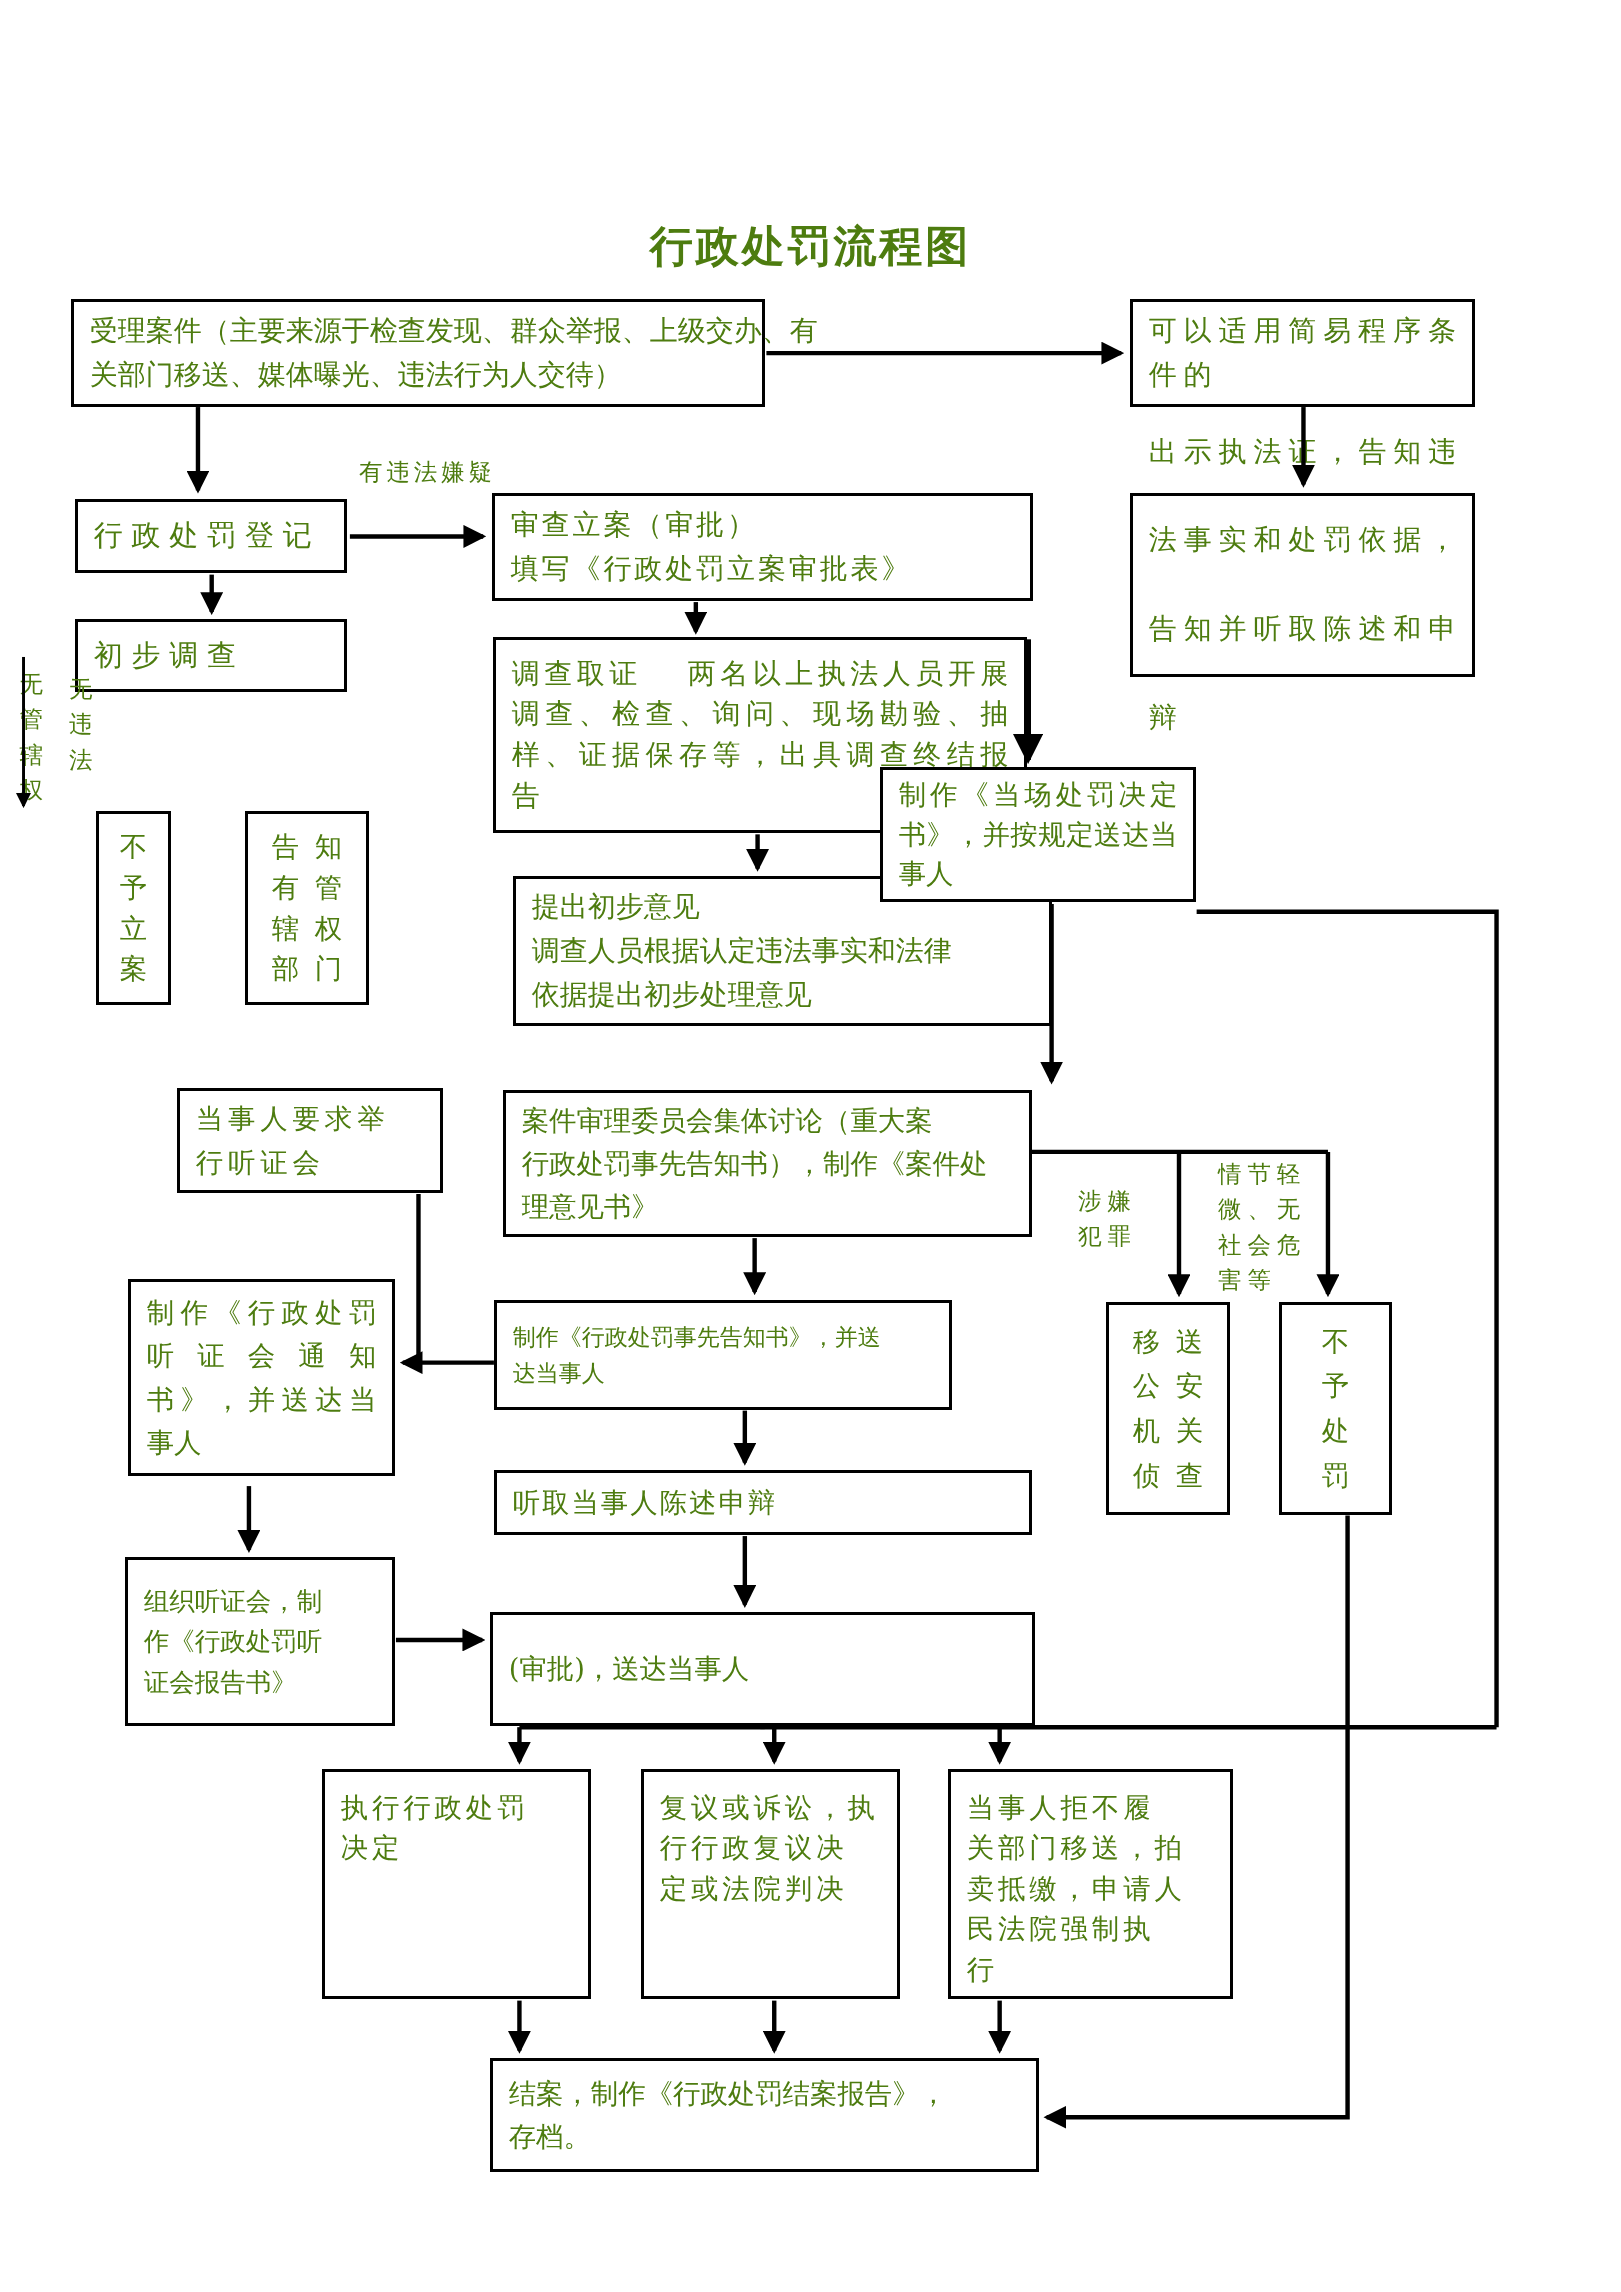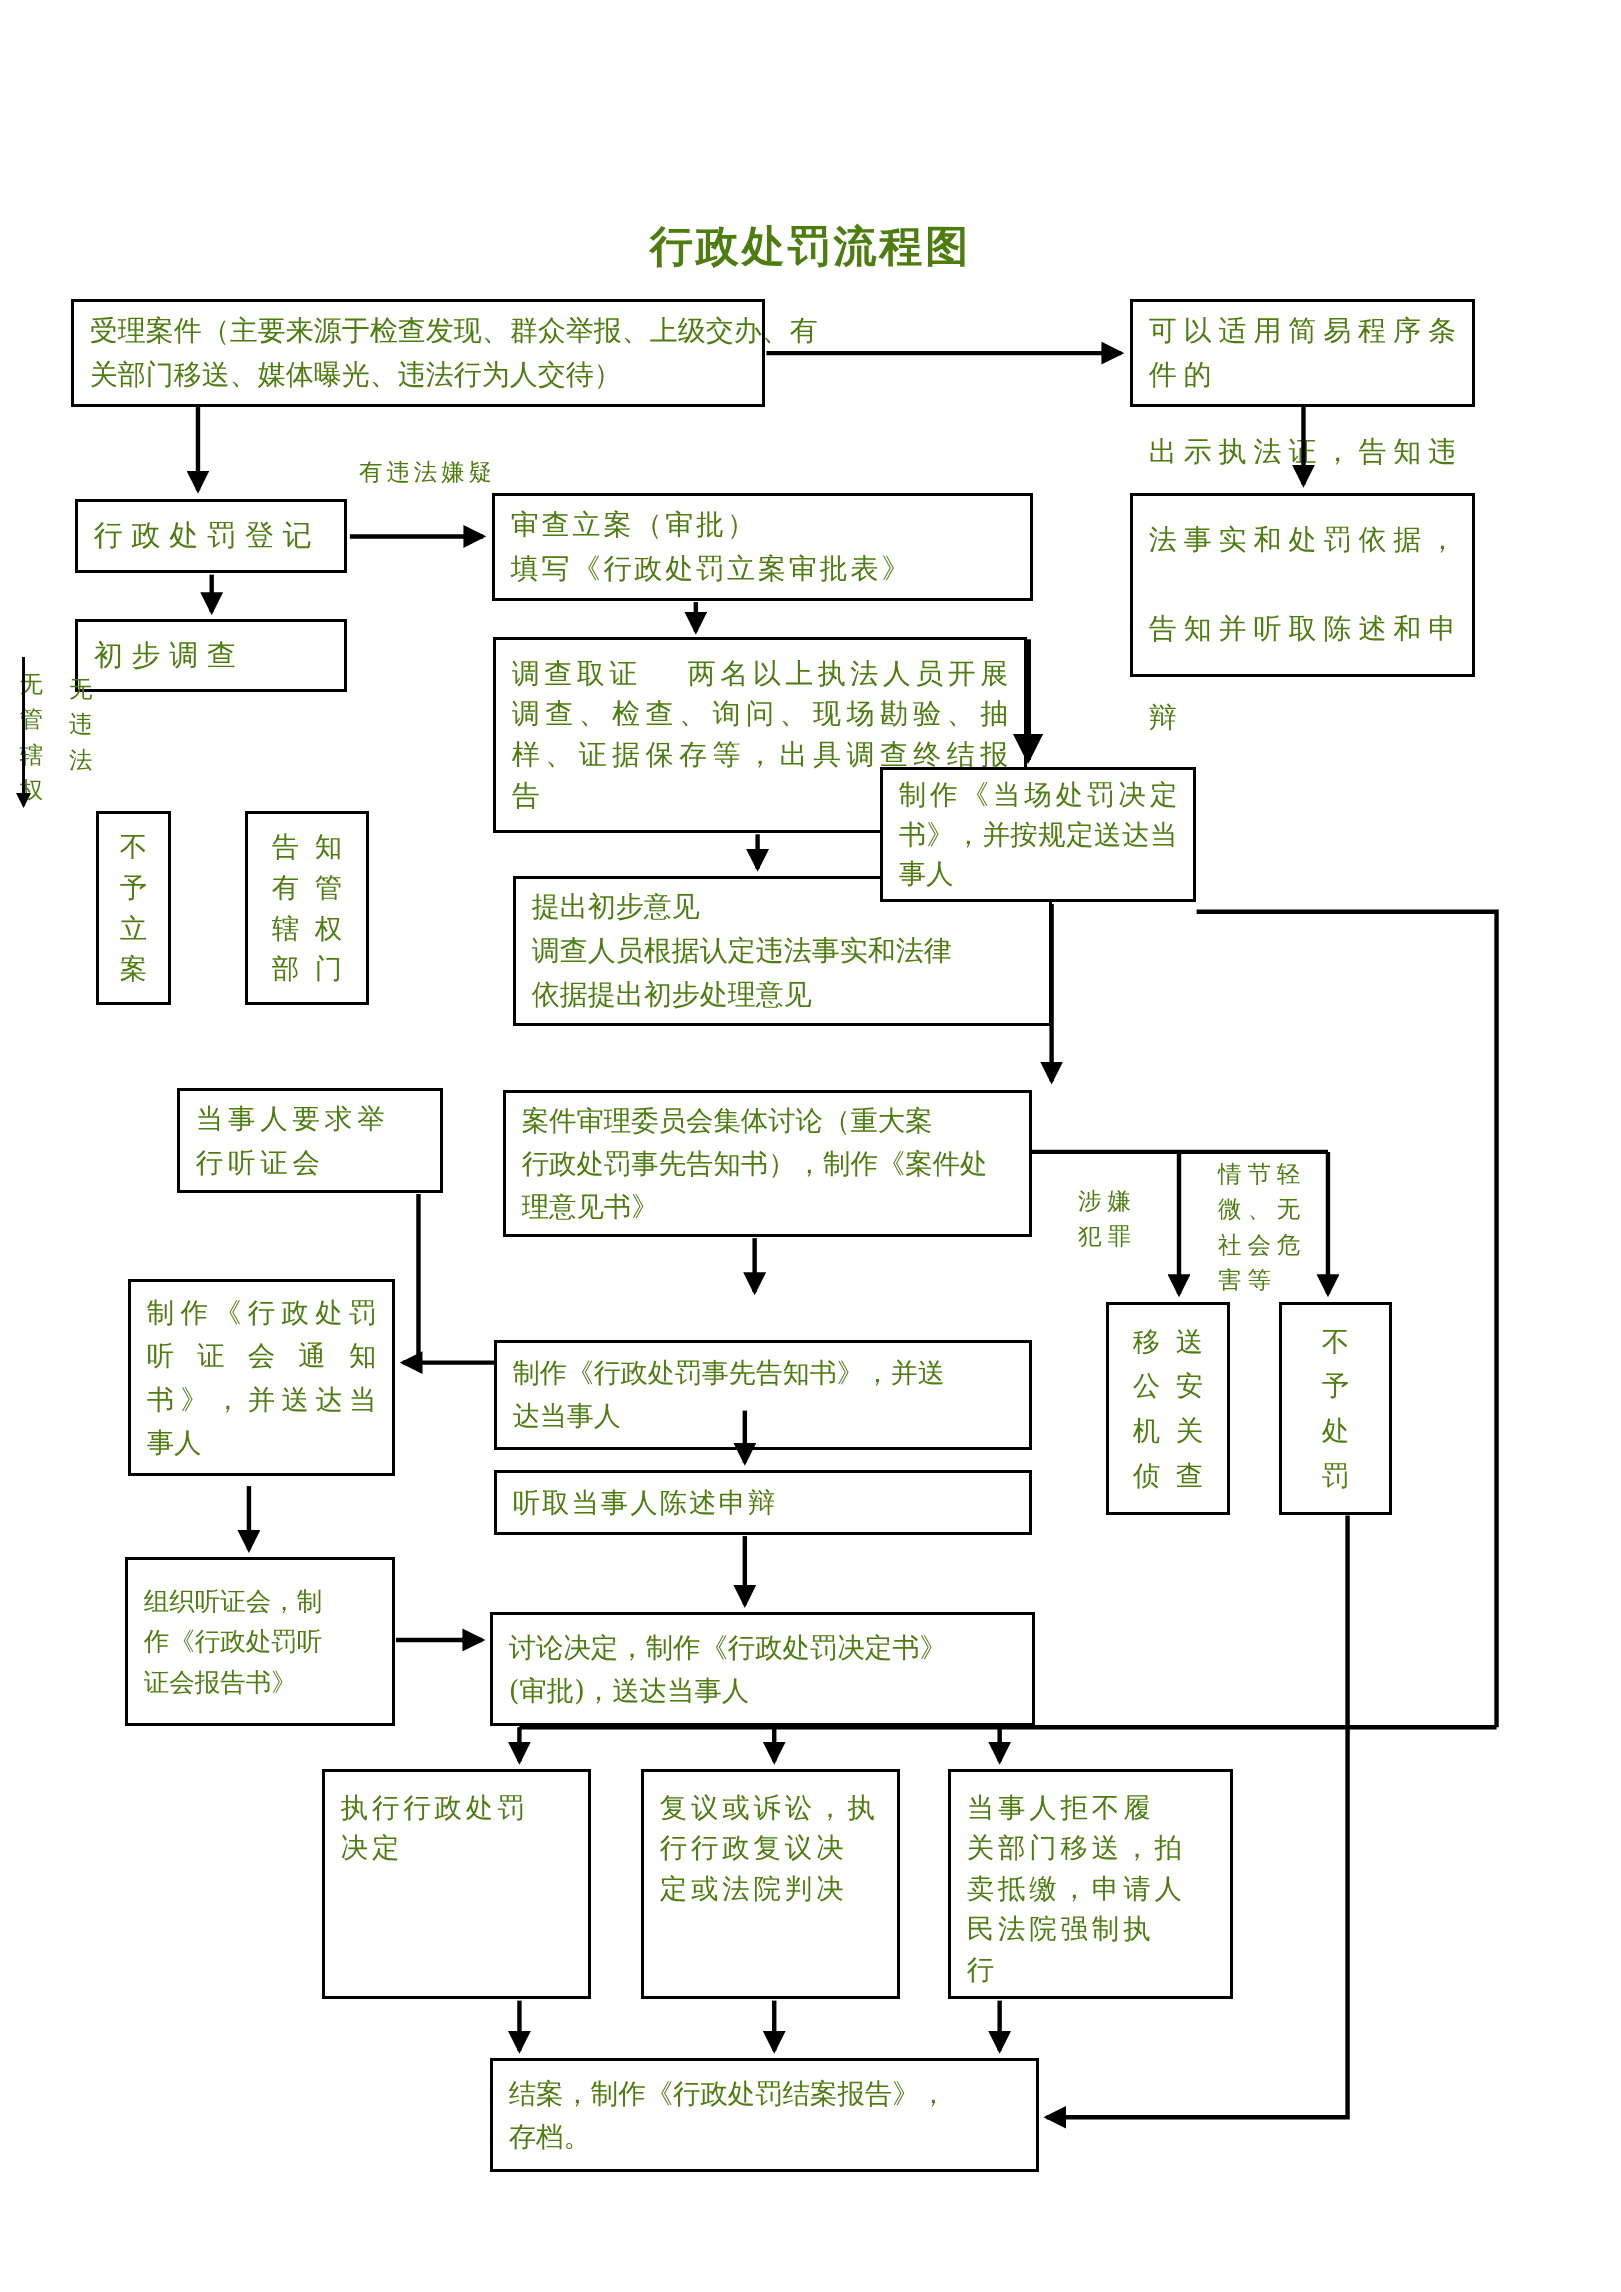--- a/index.html
+++ b/index.html
@@ -133,21 +133,21 @@
         <div class="ln">案件审理委员会集体讨论（重大案</div>
         <div class="ln">行政处罚事先告知书），制作《案件处</div>
         <div class="ln">理意见书》</div>
       </div>
       <div class="node" style="left: 128px; top: 1279px; width: 267px; height: 197px; font-size: 27.4px;">
         <div class="ln j">制作《行政处罚</div>
         <div class="ln j">听证会通知</div>
         <div class="ln j">书》，并送达当</div>
         <div class="ln">事人</div>
       </div>
-      <div class="node" style="left: 494px; top: 1300px; width: 538px; height: 110px; font-size: 27px; margin-top: 40px;">
+      <div class="node" style="left: 494px; top: 1300px; width: 458px; height: 110px; font-size: 23px;">
         <div class="ln">制作《行政处罚事先告知书》，并送</div>
         <div class="ln">达当事人</div>
       </div>
       <div class="node v2" style="left: 1106px; top: 1302px; width: 124px; height: 213px; font-size: 27.4px;">
         <div class="ln">移送</div>
         <div class="ln">公安</div>
         <div class="ln">机关</div>
         <div class="ln">侦查</div>
       </div>
       <div class="node v" style="left: 1279px; top: 1302px; width: 113px; height: 213px; font-size: 27.4px;">
@@ -158,21 +158,20 @@
       </div>
       <div class="node" style="left: 494px; top: 1470px; width: 538px; height: 65px; font-size: 27.4px; letter-spacing: 2px;">
         <div class="ln">听取当事人陈述申辩</div>
       </div>
       <div class="node" style="left: 125px; top: 1557px; width: 270px; height: 169px; font-size: 25.5px;">
         <div class="ln">组织听证会，制</div>
         <div class="ln">作《行政处罚听</div>
         <div class="ln">证会报告书》</div>
       </div>
       <div class="node" style="left: 490px; top: 1612px; width: 545px; height: 114px; font-size: 27.4px;">
-        <div class="ln">讨论决定，制作《行政处罚决定书》</div>
         <div class="ln">(审批)，送达当事人</div>
       </div>
       <div class="node tall" style="left: 322px; top: 1769px; width: 269px; height: 230px; font-size: 27.4px; letter-spacing: 3.9px;">
         <div class="ln">执行行政处罚</div>
         <div class="ln">决定</div>
       </div>
       <div class="node tall" style="left: 641px; top: 1769px; width: 259px; height: 230px; font-size: 27.4px; letter-spacing: 3.9px;">
         <div class="ln">复议或诉讼，执</div>
         <div class="ln">行行政复议决</div>
         <div class="ln">定或法院判决</div>

